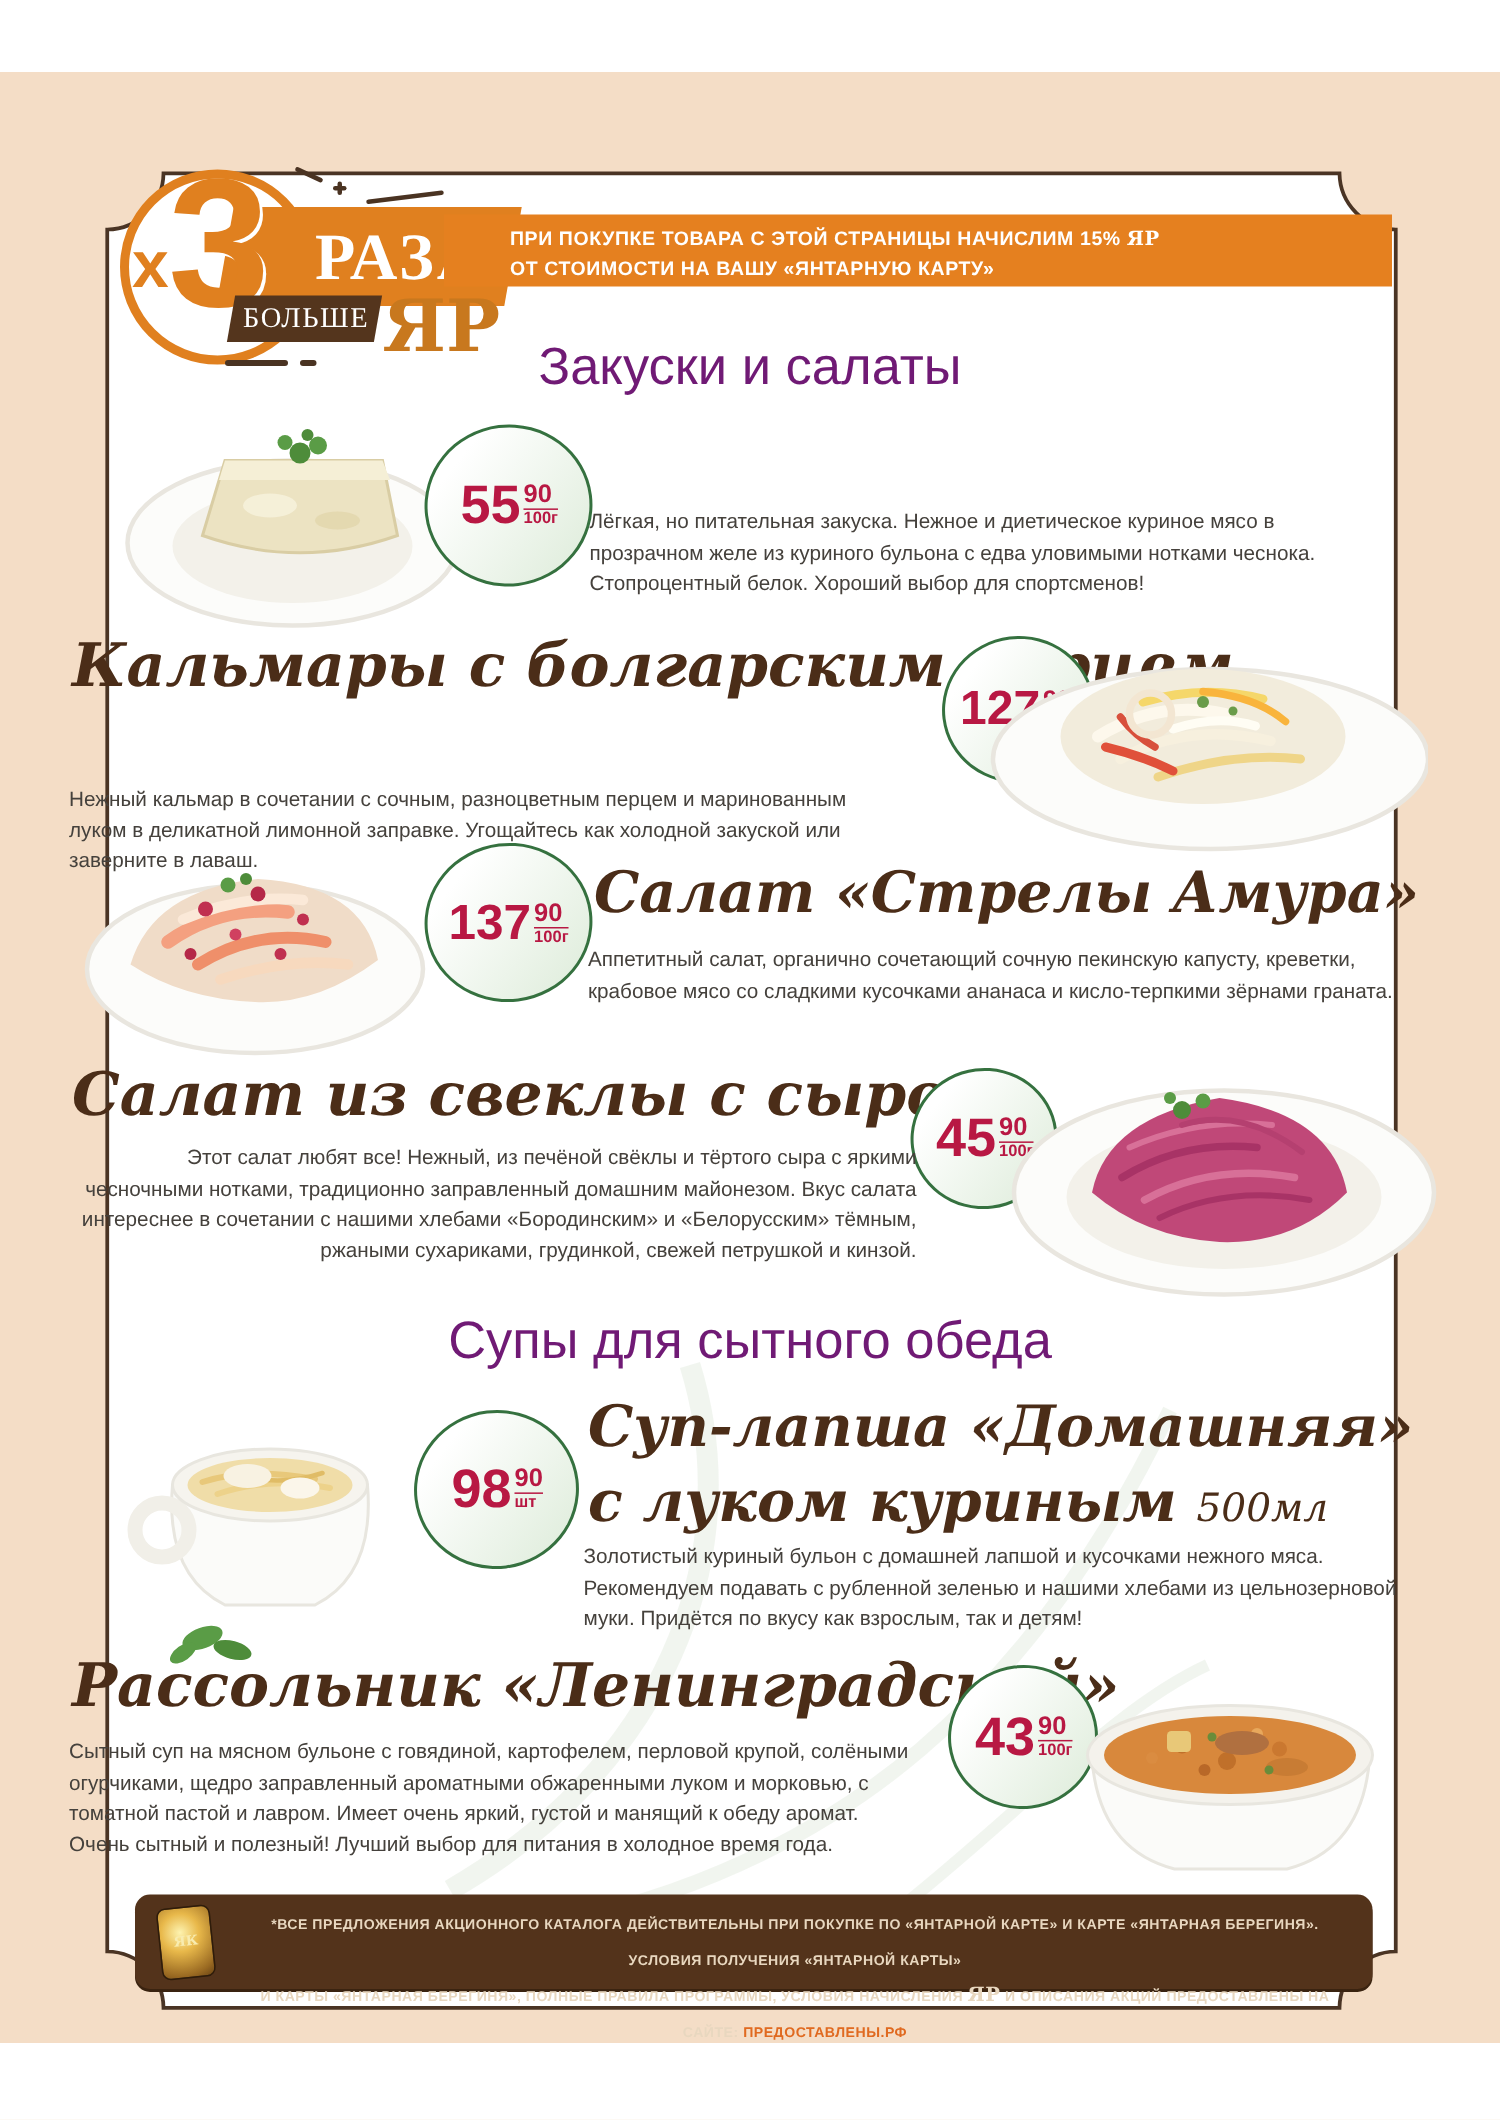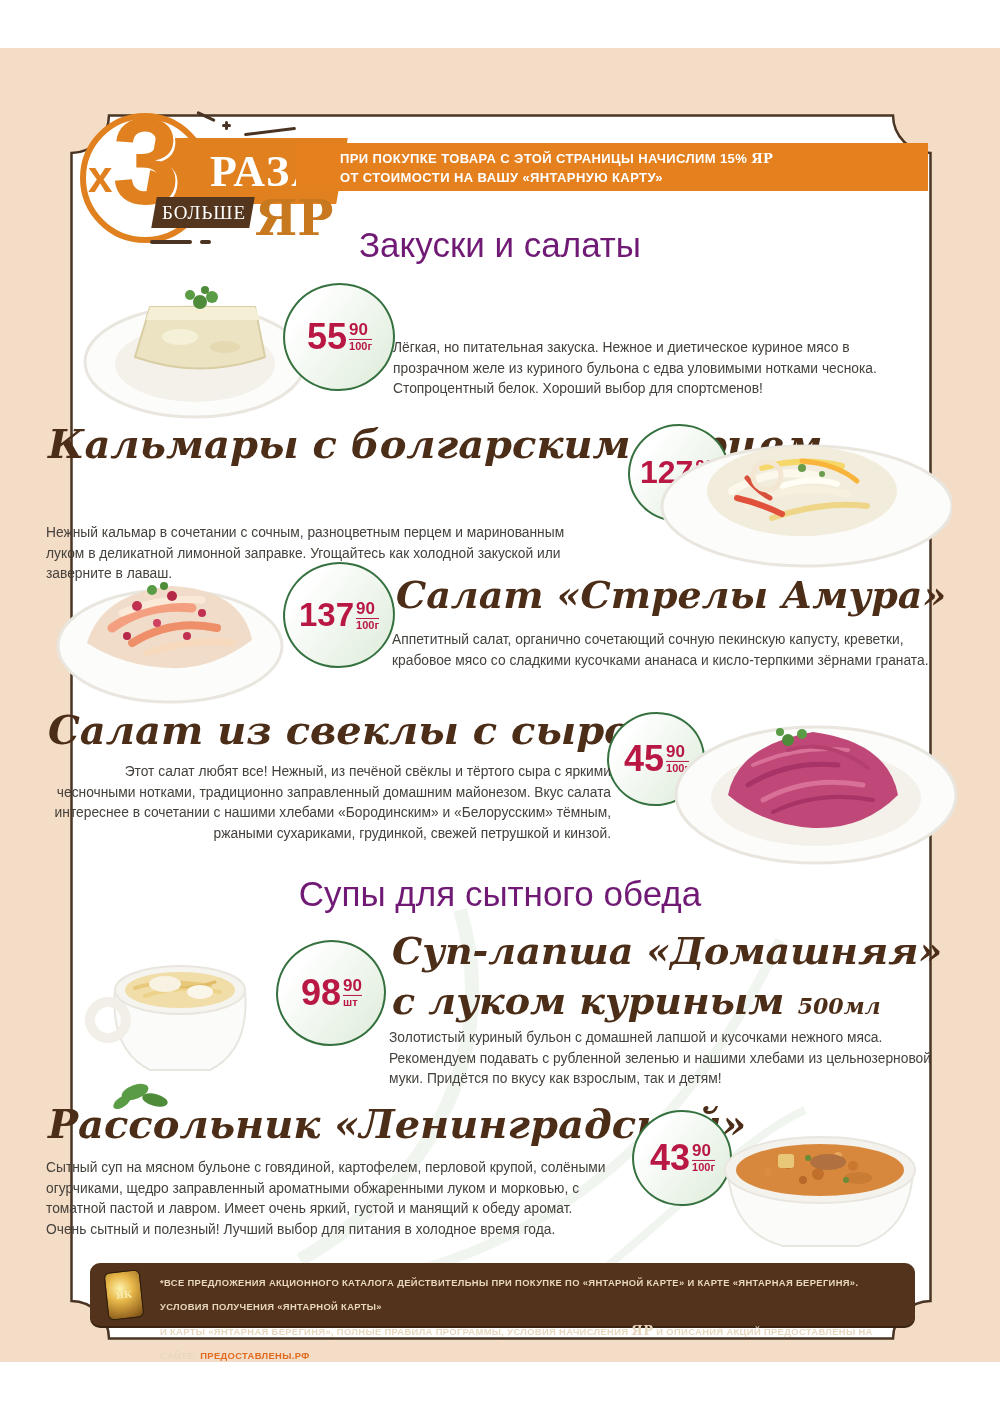--- a/index.html
+++ b/index.html
@@ -24,39 +24,39 @@
   .top-banner{position:absolute;left:296px;top:143px;width:632px;height:48px;background:#e5801f;color:#ffffff;
               font-size:13px;font-weight:bold;letter-spacing:.4px;line-height:19px;padding:6px 0 0 44px;box-sizing:border-box;}
   .yar-inline{font-family:"DejaVu Serif",serif;font-weight:bold;}
 
   
   .section-heading{position:absolute;width:700px;text-align:center;font-size:35px;font-weight:normal;color:#701a75;}
 
   
   .script-title{position:absolute;font-family:"DejaVu Serif",serif;font-style:italic;font-weight:bold;
                 color:#4b2d18;font-size:38px;white-space:nowrap;}
-  .title-suffix{font-size:22px;font-weight:bold;}
+  .title-suffix{font-size:26px;font-weight:normal;}
 
   
   .desc{position:absolute;font-size:13.8px;line-height:20.5px;color:#45413c;}
 
   
   .badge{position:absolute;border:2.5px solid #35713f;border-radius:50%;
          background:linear-gradient(135deg,#ffffff 20%,#e3efe0 85%);
          display:flex;align-items:center;justify-content:center;transform:rotate(-7deg);box-sizing:border-box;}
   .badge-inner{display:flex;align-items:flex-start;transform:rotate(7deg);}
   .p-int{font-size:36px;font-weight:bold;color:#b81843;line-height:1;}
   .p-side{display:flex;flex-direction:column;margin-left:2px;margin-top:2px;}
   .p-cents{font-size:17px;font-weight:bold;color:#b81843;line-height:1;border-bottom:1.5px solid #b81843;padding-bottom:1px;}
   .p-unit{font-size:11px;font-weight:bold;color:#b81843;line-height:1.2;}
 
   
   .footer-banner{position:absolute;left:90px;top:1263px;width:825px;height:63px;background:#53331b;border-radius:10px;
                  box-shadow:0 2px 0 #3a2310;}
-  .footer-text{position:absolute;left:70px;top:8px;width:740px;text-align:left;font-size:9.4px;letter-spacing:.35px;
+  .footer-text{position:absolute;left:70px;top:8px;width:740px;text-align:center;font-size:9.4px;letter-spacing:.35px;
                line-height:24px;color:#e8d7bf;font-weight:bold;}
   .footer-site{color:#e06a20;}
   .card-icon{position:absolute;left:16px;top:8px;width:34px;height:46px;border-radius:6px;transform:rotate(-6deg);
              background:radial-gradient(circle at 40% 35%,#fdf3b0 0%,#e8b84a 35%,#9a6a22 80%,#6a4414 100%);
              border:1px solid #2e1c0a;display:flex;align-items:center;justify-content:center;
              color:#f8ecb0;font-size:9px;font-weight:bold;font-family:"DejaVu Serif",serif;}
 
   .watermark{position:absolute;opacity:.10;}
 </style>
 </head>

